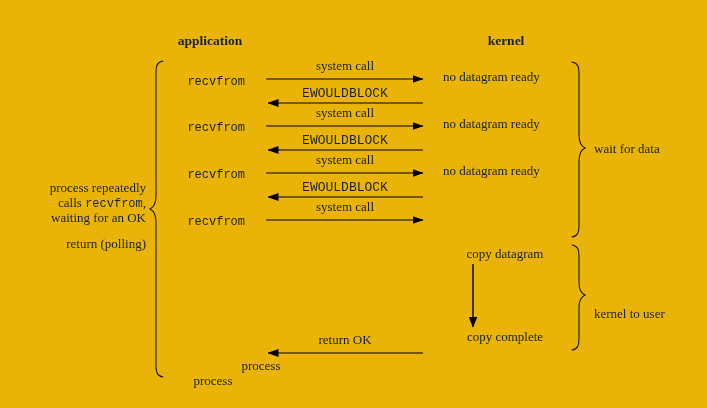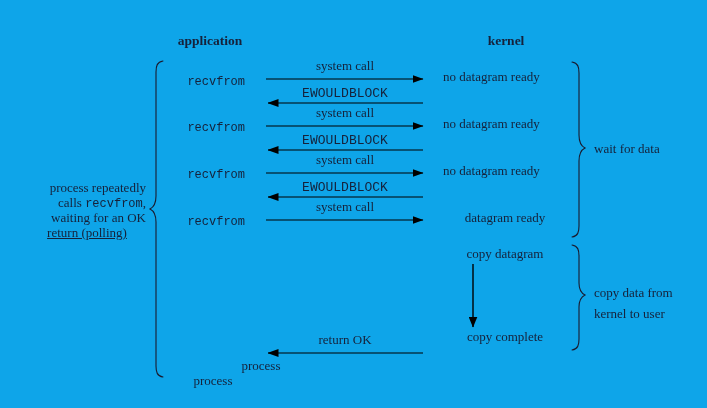--- a/index.html
+++ b/index.html
@@ -4,21 +4,21 @@
 <style>
   html, body {
     margin: 0;
     padding: 0;
     background: #ffffff;
   }
   #diagram {
     position: relative;
     width: 707px;
     height: 408px;
-    background: #0ea5e9;
+    background: #eab308;
     overflow: hidden;
     font-family: "Liberation Serif", "DejaVu Serif", serif;
     color: #1a1a2e;
   }
   .txt {
     position: absolute;
     font-family: "Liberation Serif", "DejaVu Serif", serif;
     font-size: 13px;
     line-height: 15px;
     color: #16213a;
@@ -76,21 +76,20 @@
 
   <div class="txt ctr" style="left:225px; top:358px;margin-left:36px;">process</div>
   <div class="txt ctr" style="left:213px; top:373px;">process</div>
 
   <div class="txt" style="left:443px; top:69px;">no datagram ready</div>
 
   <div class="txt" style="left:443px; top:116px;">no datagram ready</div>
 
   <div class="txt" style="left:443px; top:163px;">no datagram ready</div>
 
-  <div class="txt ctr" style="left:505px; top:210px;">datagram ready</div>
 
   <div class="txt ctr" style="left:505px; top:246px;">copy datagram</div>
 
   <div class="txt ctr" style="left:505px; top:329px;">copy complete</div>
 
   <div class="txt lbl-above" style="left:345px; top:58px;">system call</div>
 
   <div class="txt mono lbl-above" style="left:345px; top:86px;">EWOULDBLOCK</div>
 
   <div class="txt lbl-above" style="left:345px; top:105px;">system call</div>
@@ -104,25 +103,24 @@
   <div class="txt lbl-above" style="left:345px; top:199px;">system call</div>
 
   <div class="txt lbl-above" style="left:345px; top:332px;">return OK</div>
 
   <div class="txt" style="left:28px; top:195px; width:118px; text-align:right;"><span>calls </span><span class="mono">recvfrom</span><span>,</span></div>
 
   <div class="txt" style="left:28px; top:180px; width:118px; text-align:right;">process repeatedly</div>
 
   <div class="txt" style="left:28px; top:210px; width:118px; text-align:right;">waiting for an OK</div>
 
-  <div class="txt" style="left:28px; top:225px; width:118px; text-align:center;text-decoration:underline;">return (polling)</div>
+  <div class="txt" style="left:28px; top:236px; width:118px; text-align:right;">return (polling)</div>
 
   <div class="txt" style="left:594px; top:141px;">wait for data</div>
 
-  <div class="txt" style="left:594px; top:285px;">copy data from</div>
   <div class="txt" style="left:594px; top:300px;margin-top:6px;">kernel to user</div>
 
   <svg class="layer" viewBox="0 0 707 408">
     <defs>
       <marker id="arrowR" markerWidth="11" markerHeight="8" refX="10.5" refY="4" orient="auto" markerUnits="userSpaceOnUse">
         <path d="M0,0 L11,4 L0,8 Z" fill="#000000"></path>
       </marker>
       <marker id="arrowL" markerWidth="11" markerHeight="8" refX="10.5" refY="4" orient="auto" markerUnits="userSpaceOnUse">
         <path d="M0,0 L11,4 L0,8 Z" fill="#000000"></path>
       </marker>

